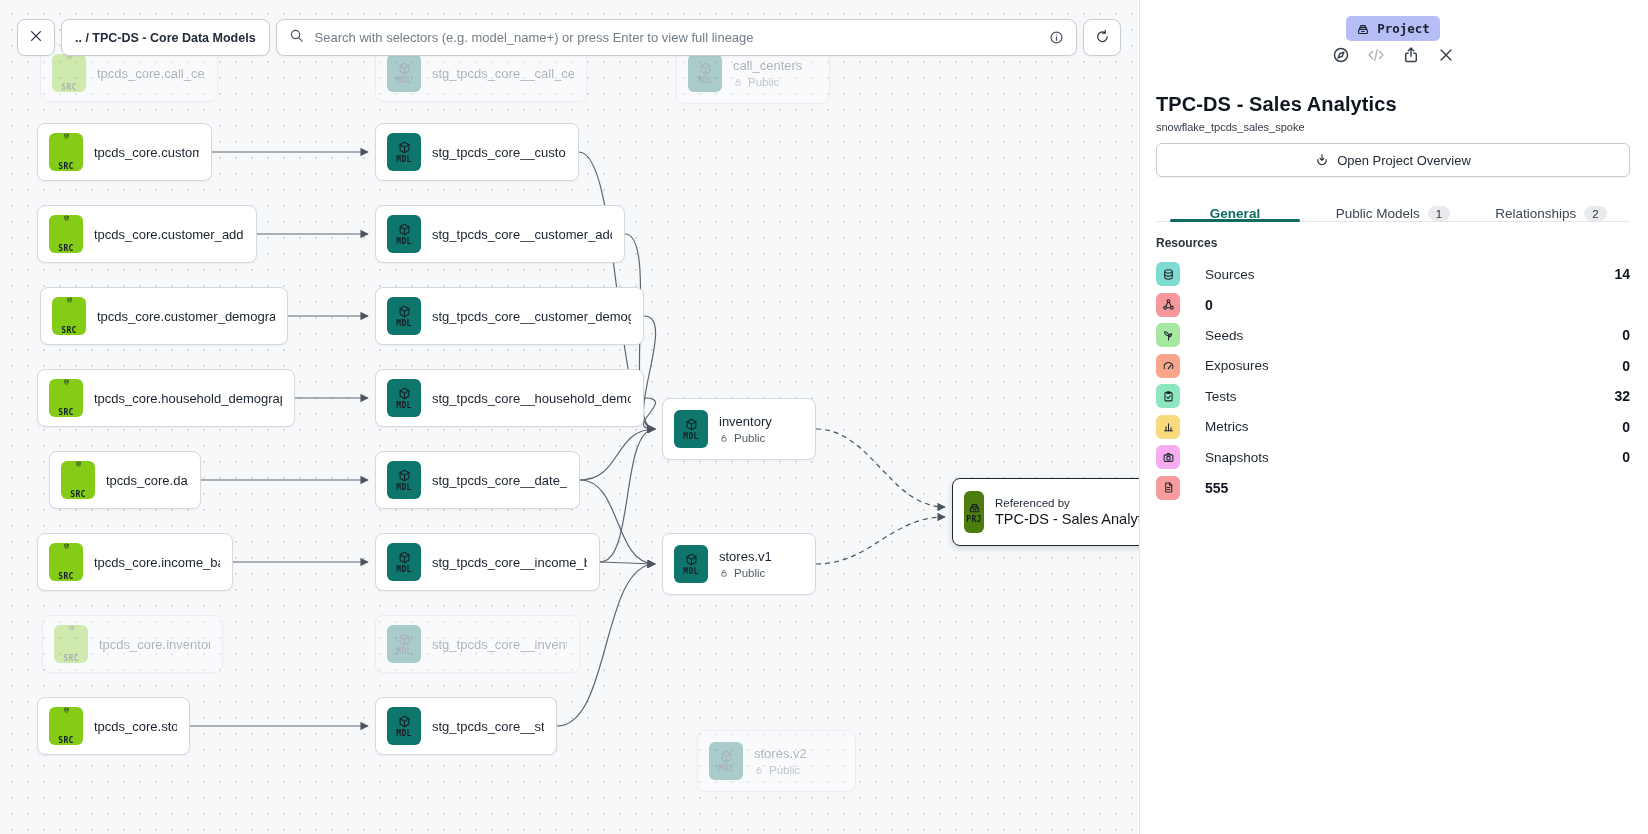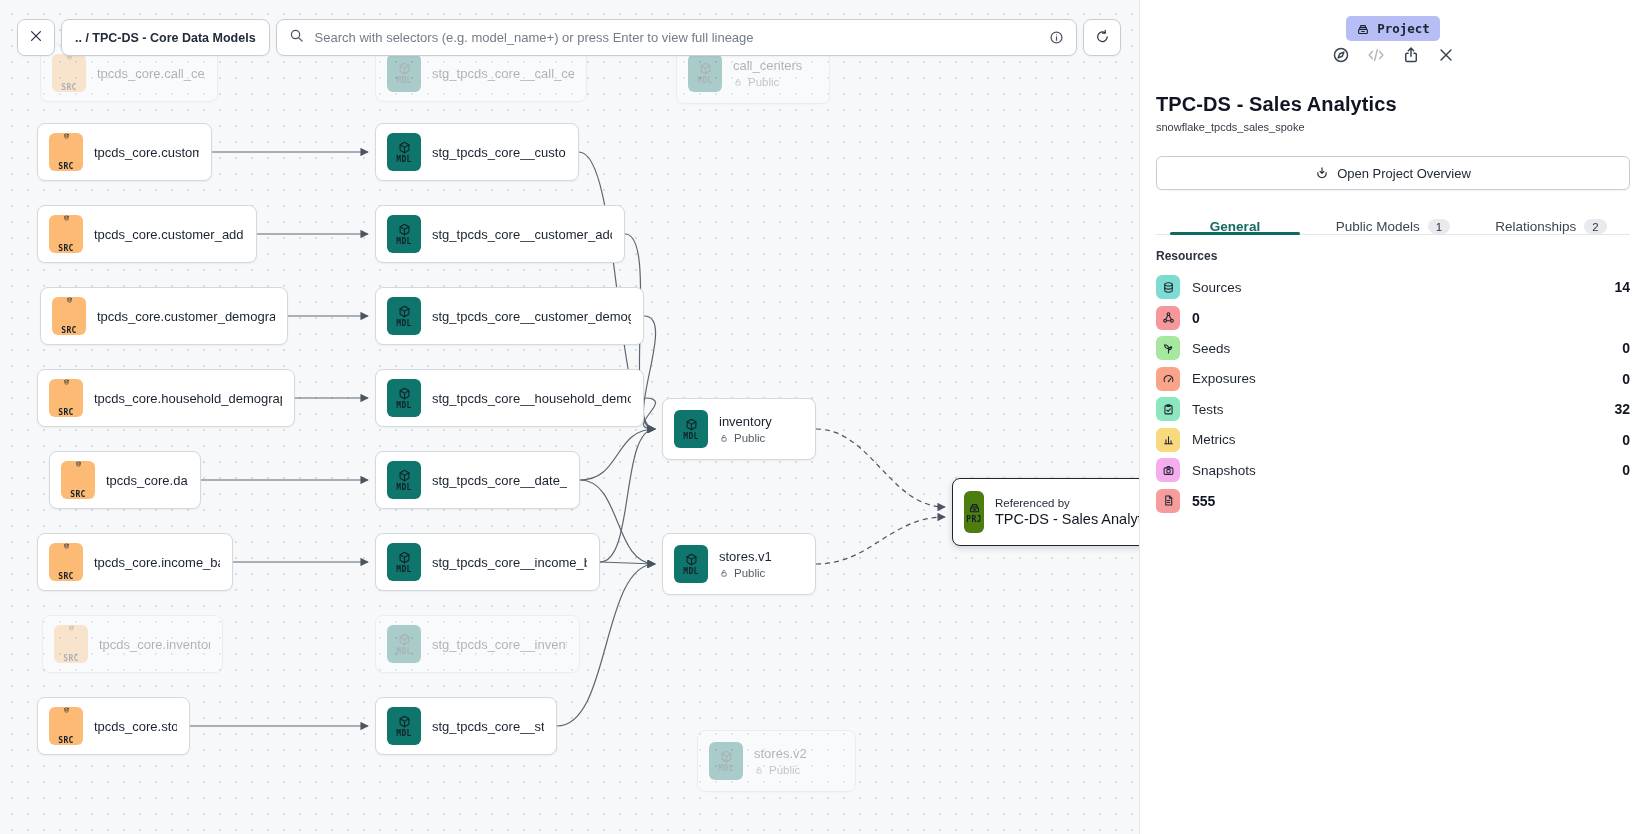--- a/index.html
+++ b/index.html
@@ -20,21 +20,21 @@
   .node{
     position:absolute;background:#fff;border:1px solid #d4d9df;border-radius:8px;
     display:flex;align-items:center;gap:11px;padding:0 12px 0 11px;box-sizing:border-box;
     box-shadow:0 1px 2px rgba(18,28,45,.05);cursor:pointer;
   }
   .node.faded{opacity:.33;}
   .node.selected{border:1.6px solid #1d2633;box-shadow:0 2px 6px rgba(18,28,45,.18);}
   .nbadge{flex:none;width:34px;height:38px;border-radius:6px;display:flex;flex-direction:column;
     align-items:center;justify-content:center;color:#142028;}
   .nbadge span{font-family:"DejaVu Sans Mono",monospace;font-size:8px;font-weight:700;letter-spacing:.3px;margin-top:1px;}
-  .nbadge.src{background:#fdba74;gap:22px;}
+  .nbadge.src{background:#84cc16;gap:22px;}
   .nbadge.mdl{background:#0f766e;text-align:center;}
   .nbadge.prj{background:#4d7c0f;width:20px;height:42px;}
   .nlabel{font-size:13px;color:#1a2330;white-space:nowrap;overflow:hidden;}
   .ncol{display:flex;flex-direction:column;justify-content:center;min-width:0;}
   .nsub{display:flex;align-items:center;gap:5px;font-size:11.5px;color:#525c68;margin-top:3px;}
   .nnote{font-size:11.5px;color:#1f2835;white-space:nowrap;}
   .ntitle{font-size:14.5px;color:#10171f;margin-top:2px;white-space:nowrap;}
   
   .toolbar{position:absolute;left:10px;top:19px;width:1104px;display:flex;gap:6px;z-index:20;margin-left:7px;}
   .tbtn{height:37px;min-width:38px;background:#fff;border:1px solid #c8cdd5;border-radius:8px;
@@ -51,32 +51,32 @@
   .panel-head{display:flex;align-items:center;justify-content:space-between;flex-direction:column;}
   .type-badge{display:inline-flex;align-items:center;gap:7px;background:#b6bef5;color:#1b2330;
     font-family:"DejaVu Sans Mono",monospace;font-size:12.5px;font-weight:700;
     padding:5px 10px;border-radius:5px;}
   .head-icons{display:flex;align-items:center;gap:13px;margin-top:3px;}
   .hicon{background:none;border:none;padding:2px;display:flex;align-items:center;justify-content:center;
     color:#39424e;cursor:pointer;}
   .hicon.disabled{color:#adb5bf;cursor:default;}
   .panel h1{font-size:20px;font-weight:700;margin:27px 0 5px;color:#0f1622;letter-spacing:.1px;}
   .subtitle{font-size:11px;color:#333c47;}
-  .overview-btn{margin-top:23px;width:100%;height:34px;border:1px solid #c6ccd3;border-radius:6px;
+  .overview-btn{margin-top:10px;width:100%;height:34px;border:1px solid #c6ccd3;border-radius:6px;
     background:#fff;font-size:13px;color:#222b37;display:flex;align-items:center;justify-content:center;
     gap:8px;cursor:pointer;font-family:"Liberation Sans",sans-serif;box-shadow:0 1px 1px rgba(20,30,45,.04);}
   .tabs{display:flex;margin-top:20px;border-bottom:1px solid #e4e6ea;}
   .tab{flex:1;display:flex;align-items:center;justify-content:center;gap:8px;font-size:13.5px;
     color:#3c4653;padding:9px 0 0;position:relative;cursor:pointer;white-space:nowrap;}
   .tab.active{color:#116a62;font-weight:700;}
   .tab.active::after{content:"";position:absolute;left:14px;right:14px;bottom:-1px;height:3px;
     background:#116a62;border-radius:2px;}
   .pill{background:#e8eaed;border-radius:9px;font-size:11.5px;color:#2c3440;padding:1.5px 8px;font-weight:400;}
   .section-label{font-size:12px;font-weight:700;color:#2b333e;margin:14px 0 9px;}
-  .res-row{display:flex;align-items:center;gap:12px;height:30.5px;cursor:pointer;}
+  .res-row{display:flex;align-items:center;gap:25px;height:30.5px;cursor:pointer;}
   .chip{flex:none;width:24px;height:24px;border-radius:6px;display:flex;align-items:center;
     justify-content:center;color:#1d2630;}
   .res-label{font-size:13.5px;color:#1d2630;flex:1;}
   .res-count{font-size:14px;font-weight:600;color:#0f1622;}
 </style>
 </head>
 <body>
 
 <div class="canvas">
   <svg class="edges" id="edges" viewBox="0 0 1139 834">

